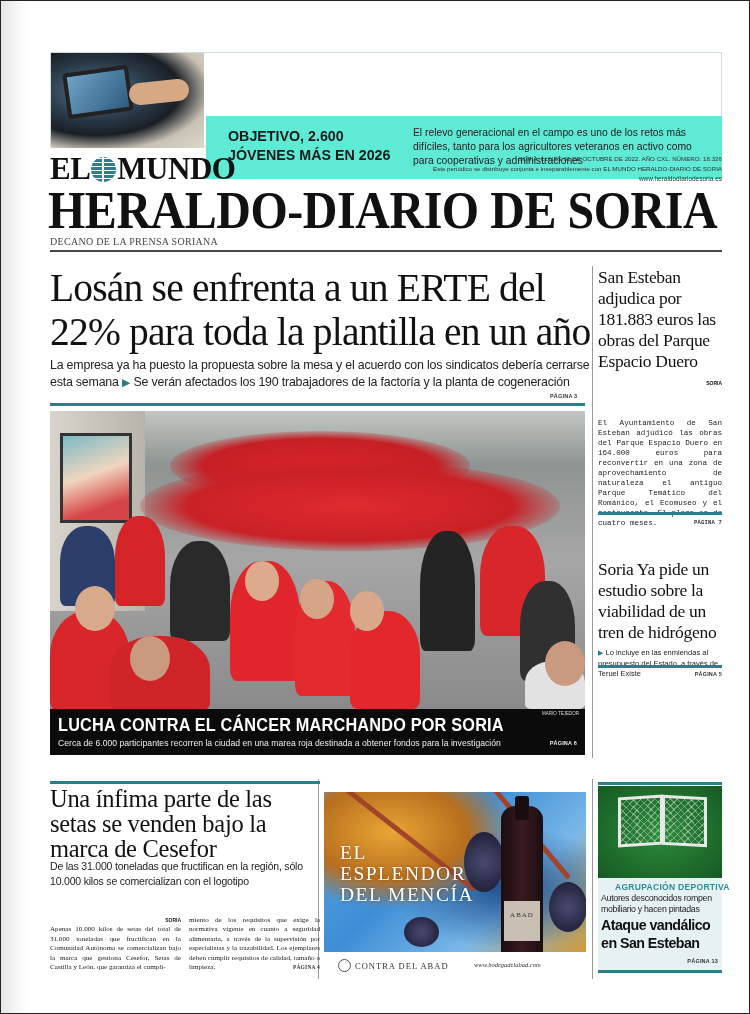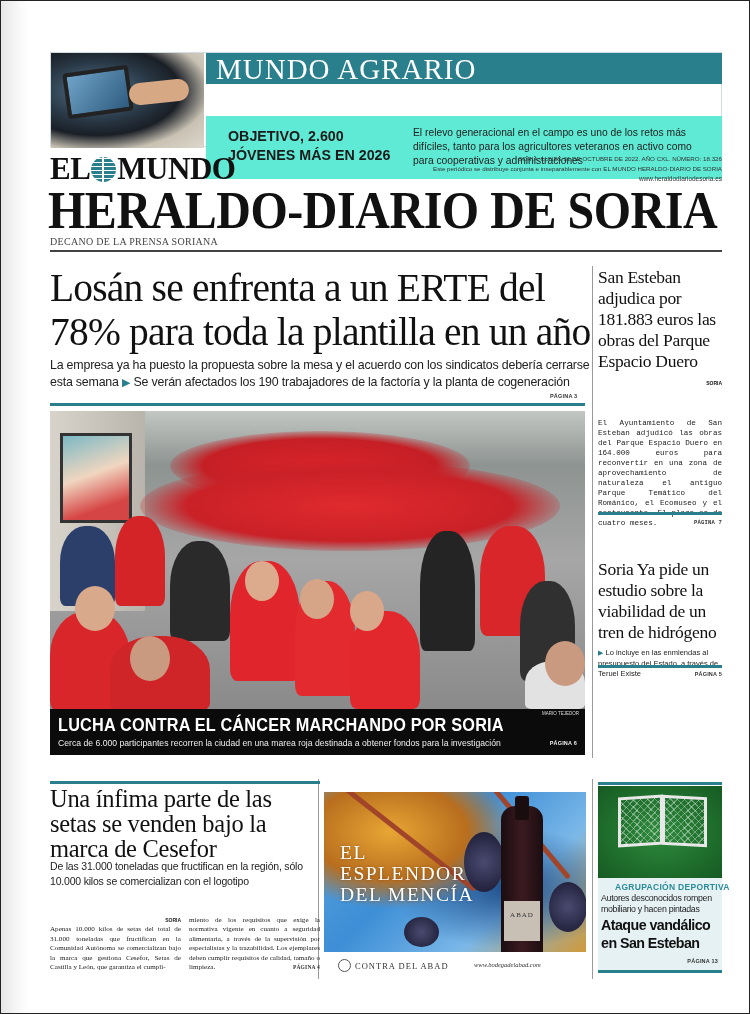--- a/index.html
+++ b/index.html
@@ -105,23 +105,20 @@
 <div class="frame"></div>
 <div class="page-shadow"></div>
 
 <div class="page">
 
   <div class="agro">
     <div class="agro-photo">
       <div class="agro-screen"></div>
       <div class="agro-hand"></div>
     </div>
-    <div class="agro-title-bar">
-      <div class="agro-title">MUNDO AGRARIO</div>
-    </div>
     <div class="agro-body">
       <div class="agro-headline">
         <div>OBJETIVO, 2.600</div>
         <div>JÓVENES MÁS EN 2026</div>
       </div>
       <div class="agro-text">El relevo generacional en el campo es uno de los retos más difíciles, tanto para los agricultores veteranos en activo como para cooperativas y administraciones</div>
     </div>
   </div>
 
   <div class="mast-elmundo">
@@ -131,21 +128,21 @@
   </div>
   <div class="mast-info">
     <div>SORIA, LUNES 31 DE OCTUBRE DE 2022. AÑO CXL. NÚMERO: 18.326</div>
     <div>Este periódico se distribuye conjunta e inseparablemente con EL MUNDO HERALDO-DIARIO DE SORIA</div>
     <div class="url">www.heraldodiariodesoria.es</div>
   </div>
   <div class="mast-title">HERALDO-DIARIO DE SORIA</div>
   <div class="mast-tag">DECANO DE LA PRENSA SORIANA</div>
   <div class="mast-rule"></div>
 
-  <div class="lead-head">Losán se enfrenta a un ERTE del 78% para toda la plantilla en un año</div>
+  <div class="lead-head">Losán se enfrenta a un ERTE del 22% para toda la plantilla en un año</div>
   <div class="lead-sub">
     <span>La empresa ya ha puesto la propuesta sobre la mesa y el acuerdo con los sindicatos debería cerrarse esta semana</span>
     <span class="arrow">▶</span>
     <span>Se verán afectados los 190 trabajadores de la factoría y la planta de cogeneración</span>
   </div>
   <div class="pagina lead-pag">PÁGINA 3</div>
   <div class="rule-teal lead-rule"></div>
 
   <div class="photo">
     <div class="photo-building"></div>

